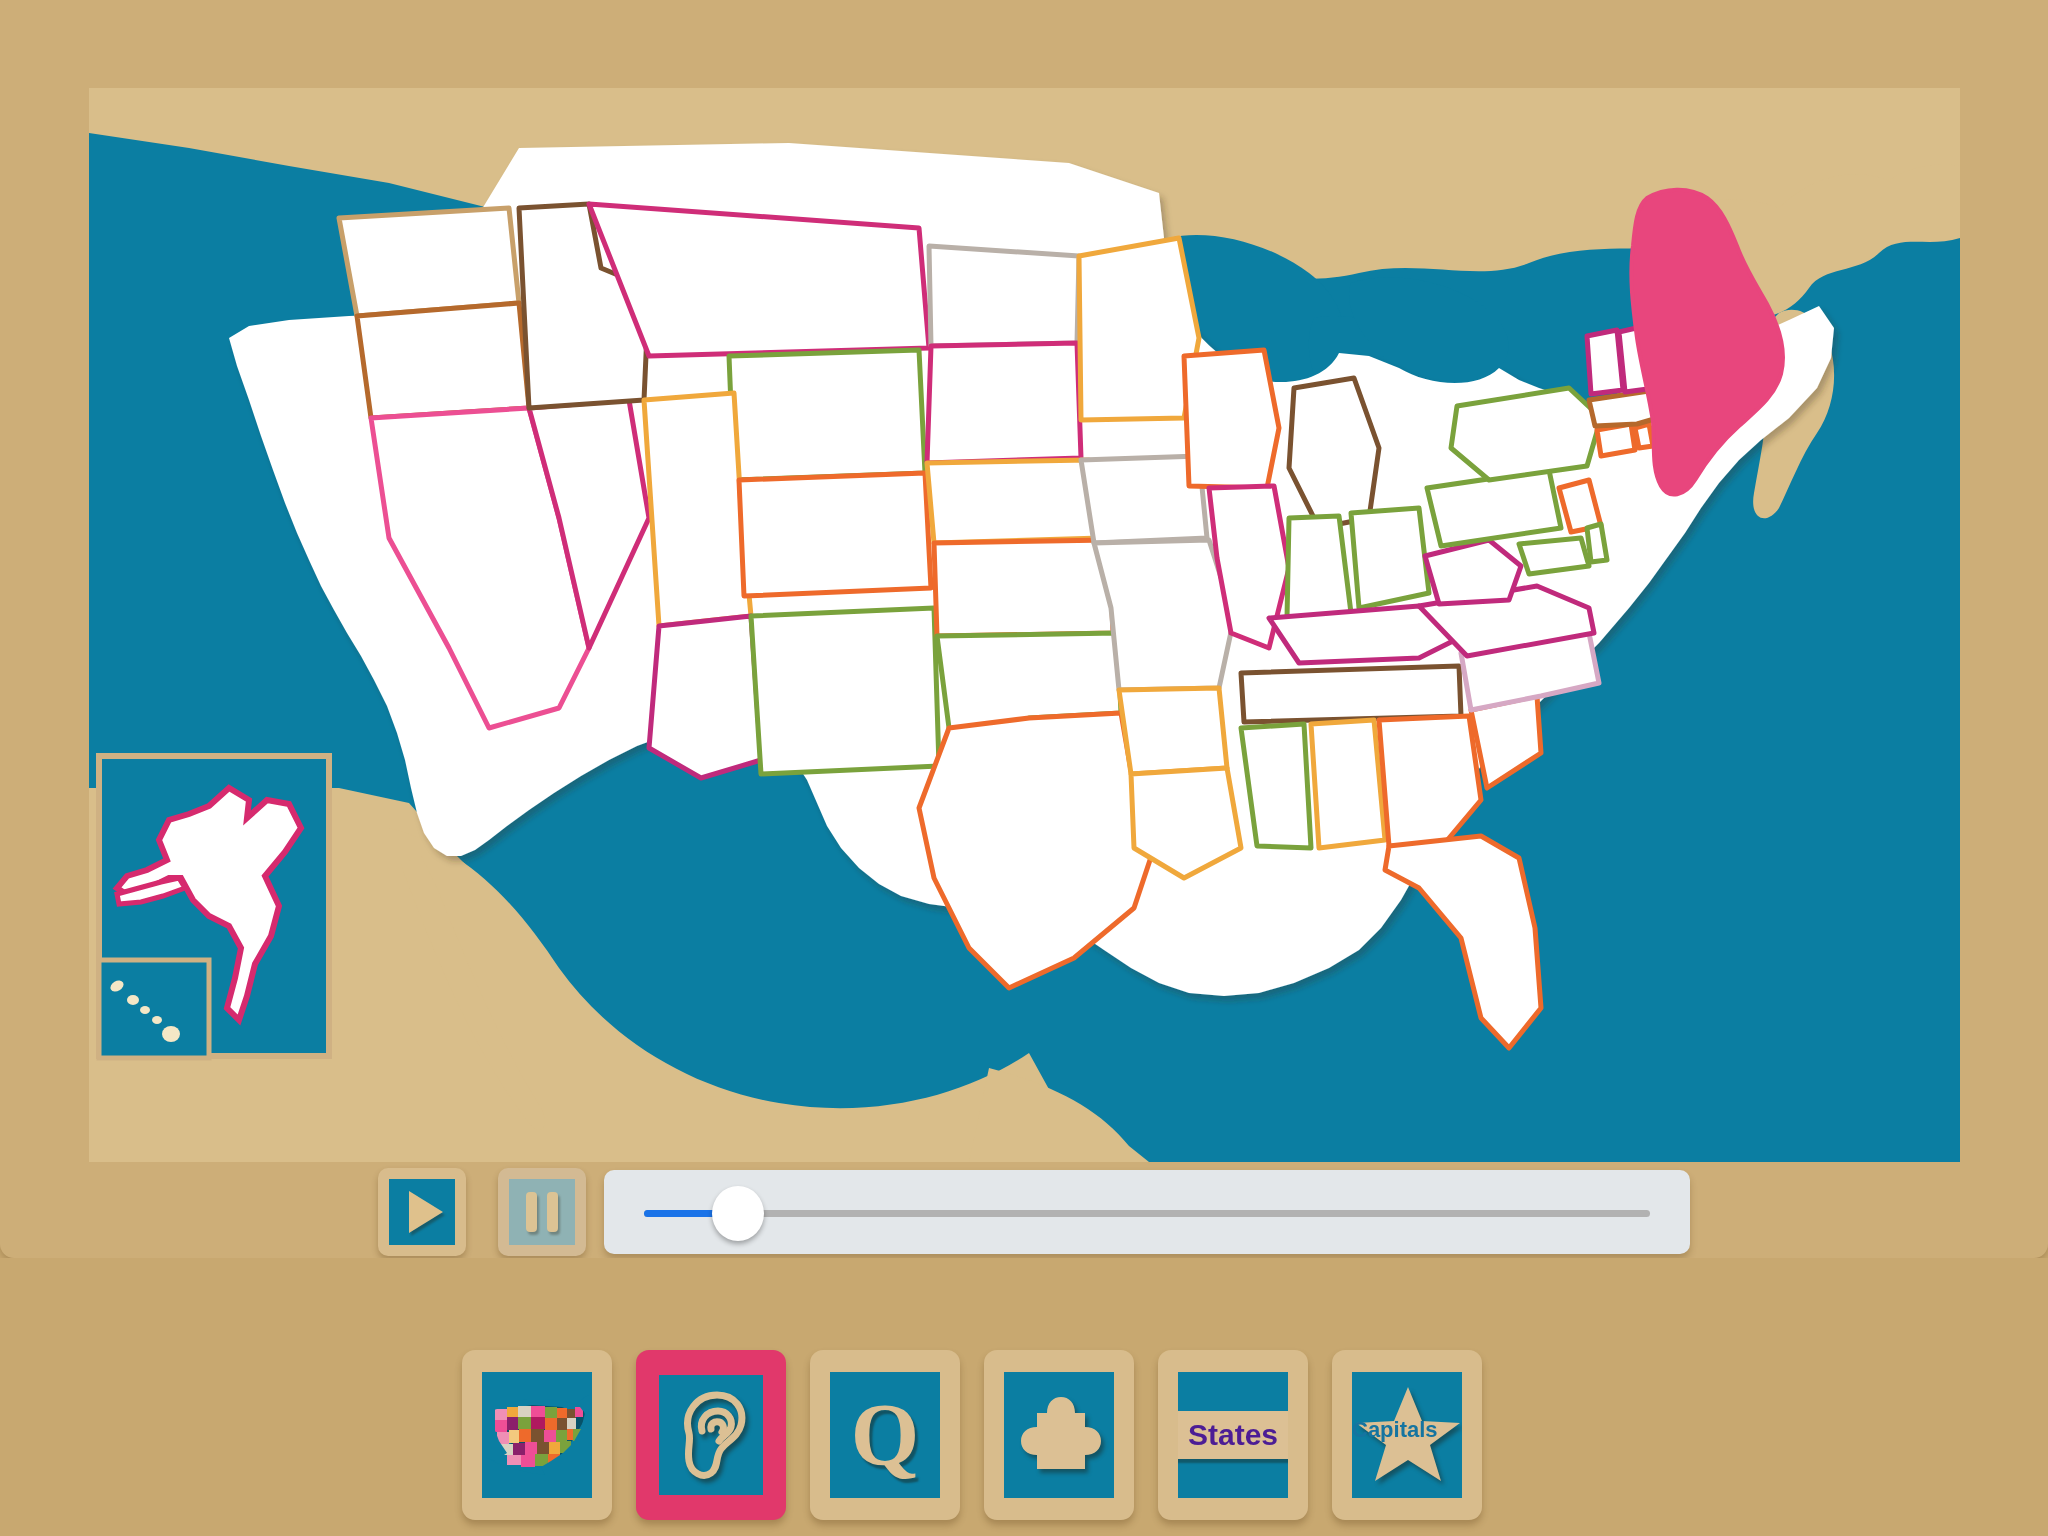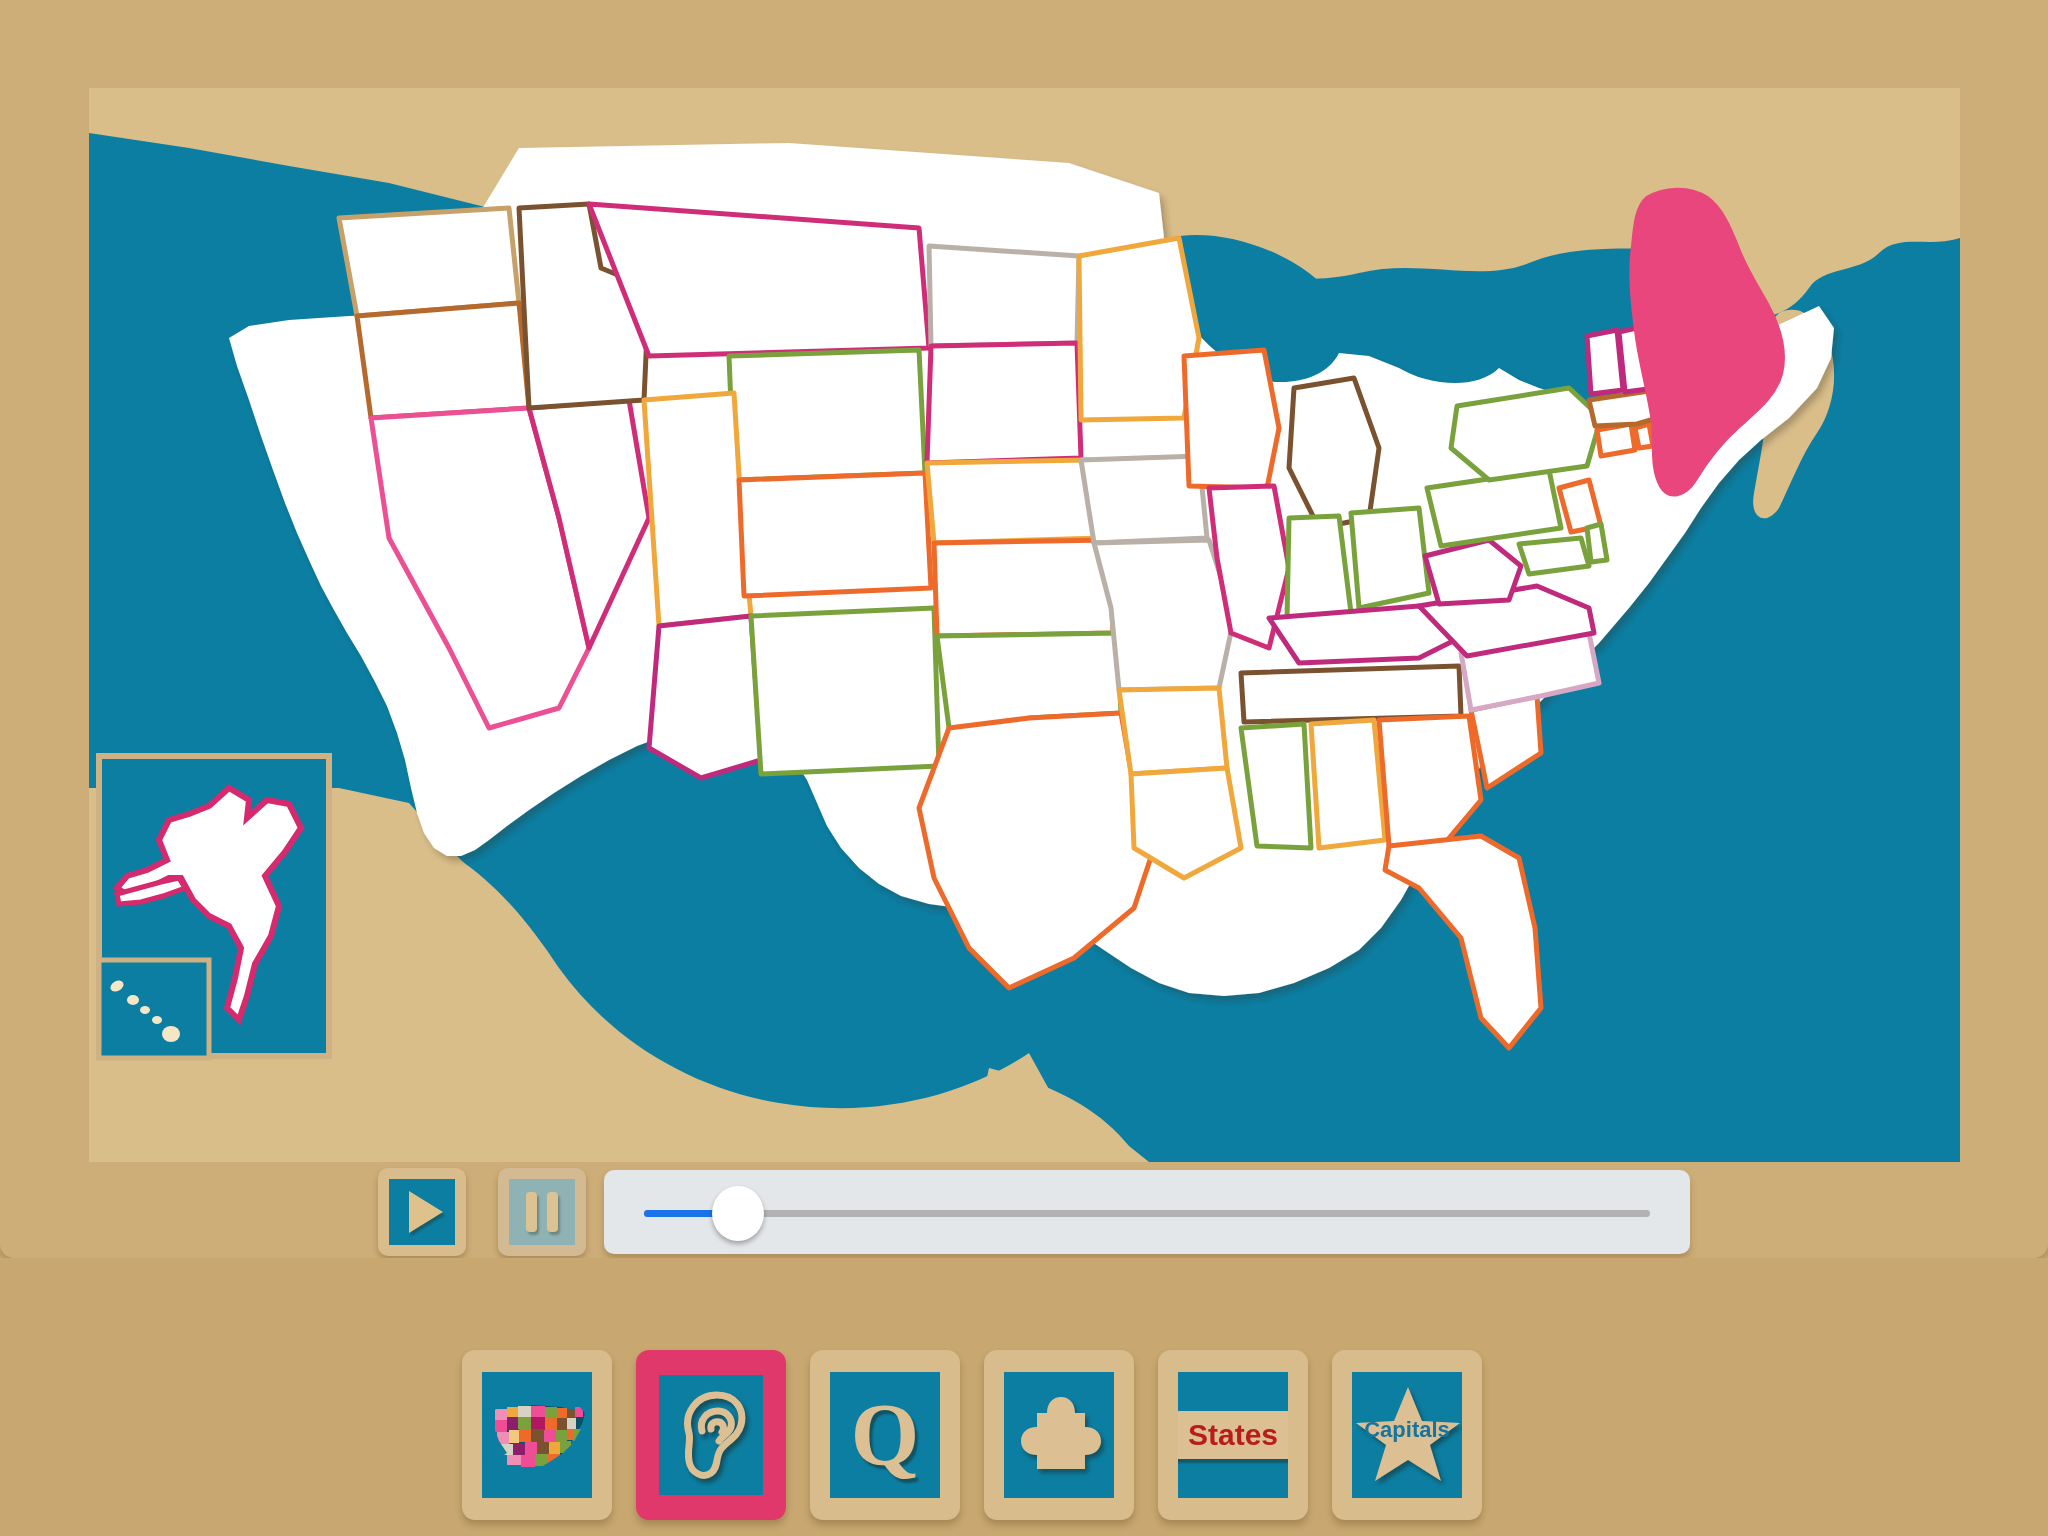--- a/index.html
+++ b/index.html
@@ -92,25 +92,25 @@
   
   .ear-icon{filter:drop-shadow(3px 4px 2px rgba(30,20,5,.45));}
   .q-icon{
     color:#dcc094;font-size:88px;line-height:1;font-weight:700;
     font-family:"Liberation Serif",serif;
     text-shadow:3px 4px 2px rgba(30,20,5,.40);
   }
   .puzzle-icon{filter:drop-shadow(3px 4px 2px rgba(30,20,5,.40));}
   .states-plate{
     background:#dcc094;padding:7px 22px;border-radius:2px;
-    color:#b91c1c;font-size:30px;font-weight:700;
+    color:#4c1d95;font-size:30px;font-weight:700;
     box-shadow:3px 4px 2px rgba(30,20,5,.35);
   }
   .star-wrap{position:relative;width:112px;height:104px;
-    display:flex;align-items:center;justify-content:center;}
+    display:flex;align-items:center;}
   .star-wrap svg{position:absolute;left:0;top:0;filter:drop-shadow(3px 4px 2px rgba(30,20,5,.40));}
   .star-label{
     position:relative;color:#1574a0;font-size:22px;font-weight:700;
     margin-top:-10px;
   }
 </style>
 </head>
 <body>
 
 <div id="stage">

